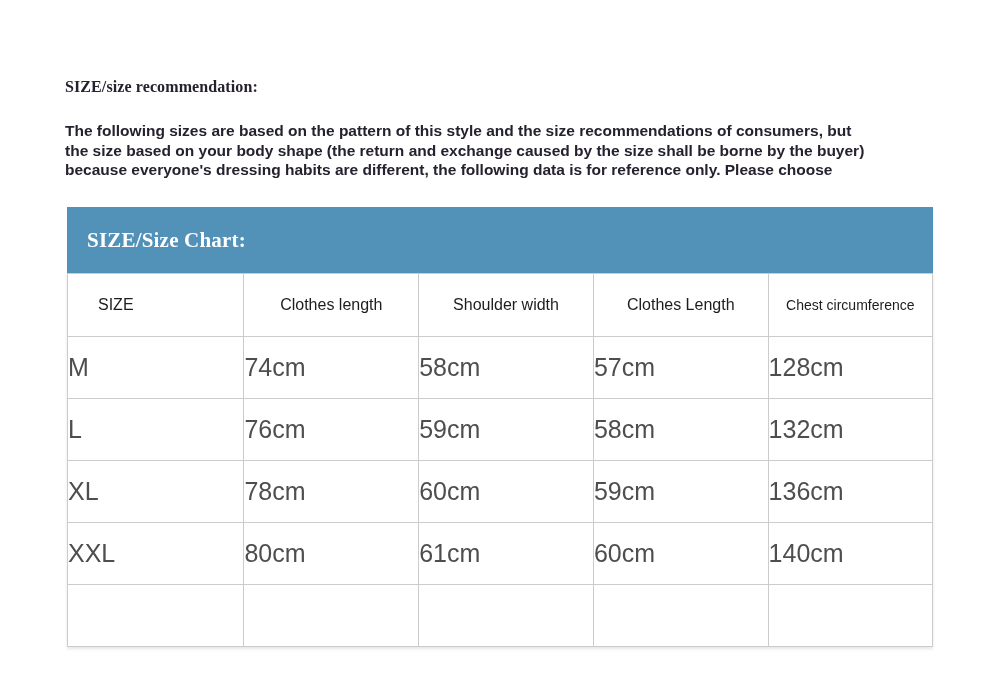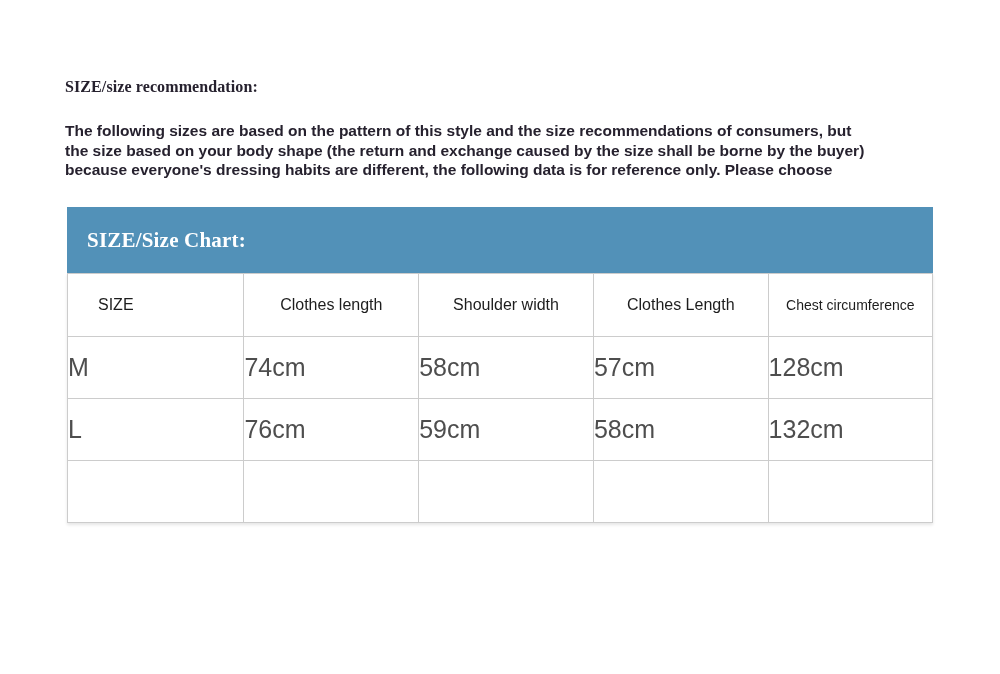--- a/index.html
+++ b/index.html
@@ -109,20 +109,34 @@
           <td>128cm</td>
         </tr>
         <tr>
           <td>L</td>
           <td>76cm</td>
           <td>59cm</td>
           <td>58cm</td>
           <td>132cm</td>
         </tr>
         <tr>
+          <td>XL</td>
+          <td>78cm</td>
+          <td>60cm</td>
+          <td>59cm</td>
+          <td>136cm</td>
+        </tr>
+        <tr>
+          <td>XXL</td>
+          <td>80cm</td>
+          <td>61cm</td>
+          <td>60cm</td>
+          <td>140cm</td>
+        </tr>
+        <tr>
           <td></td>
           <td></td>
           <td></td>
           <td></td>
           <td></td>
         </tr>
       </tbody>
     </table>
   </div>
 </div>

